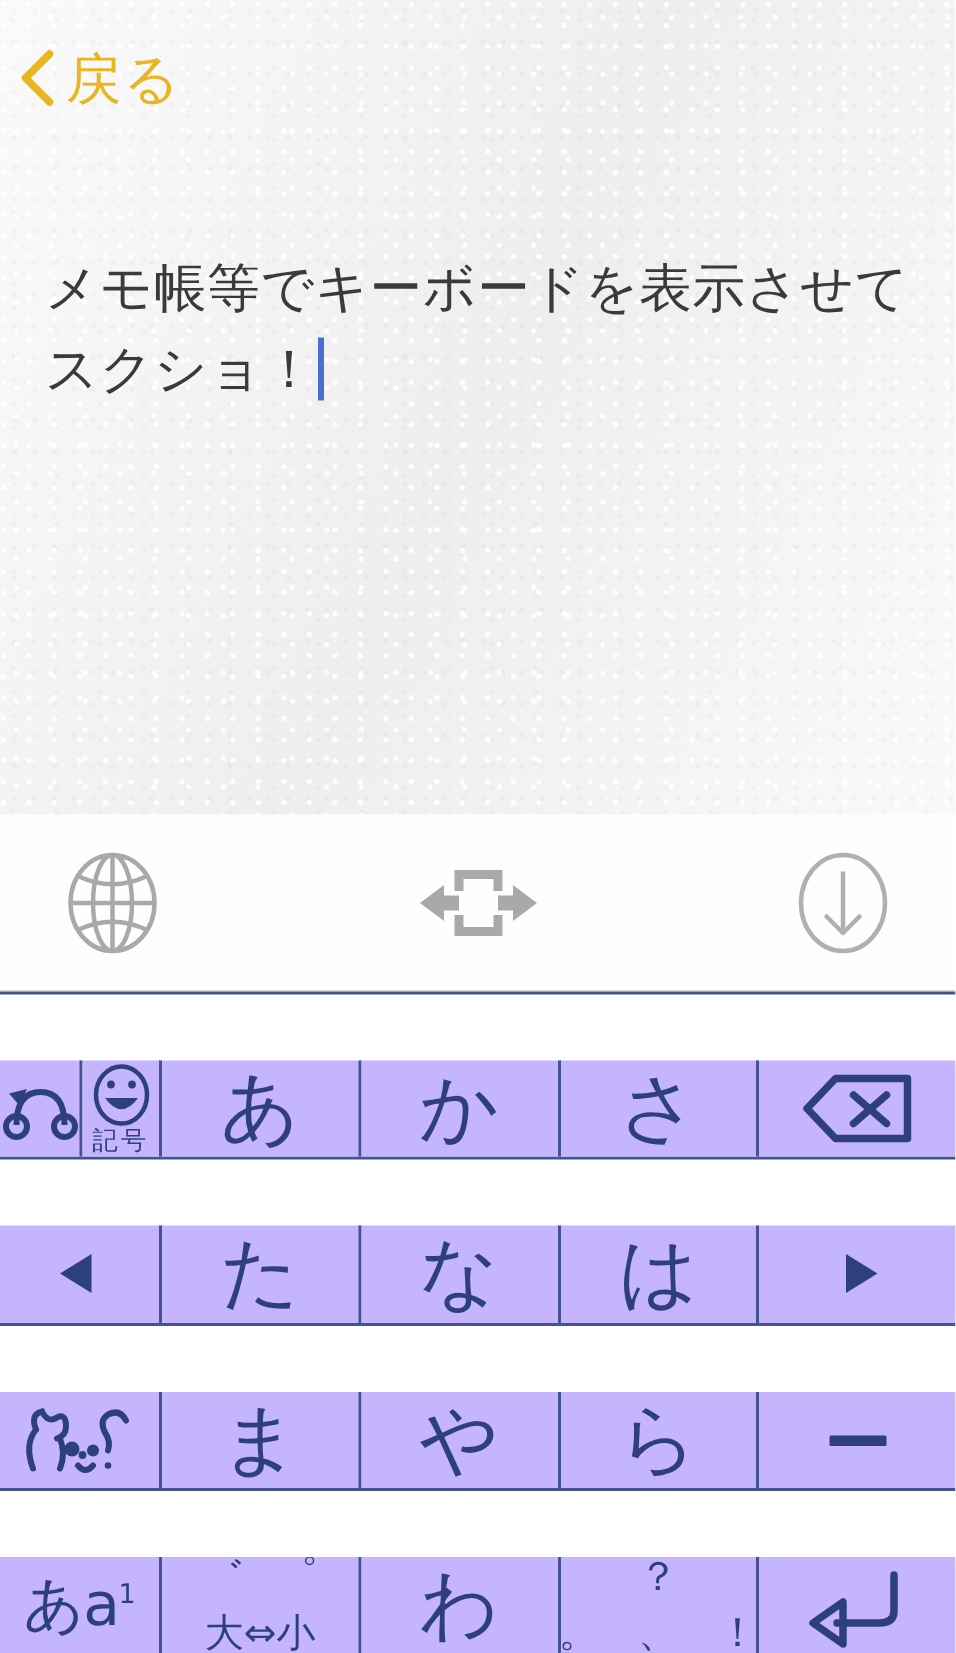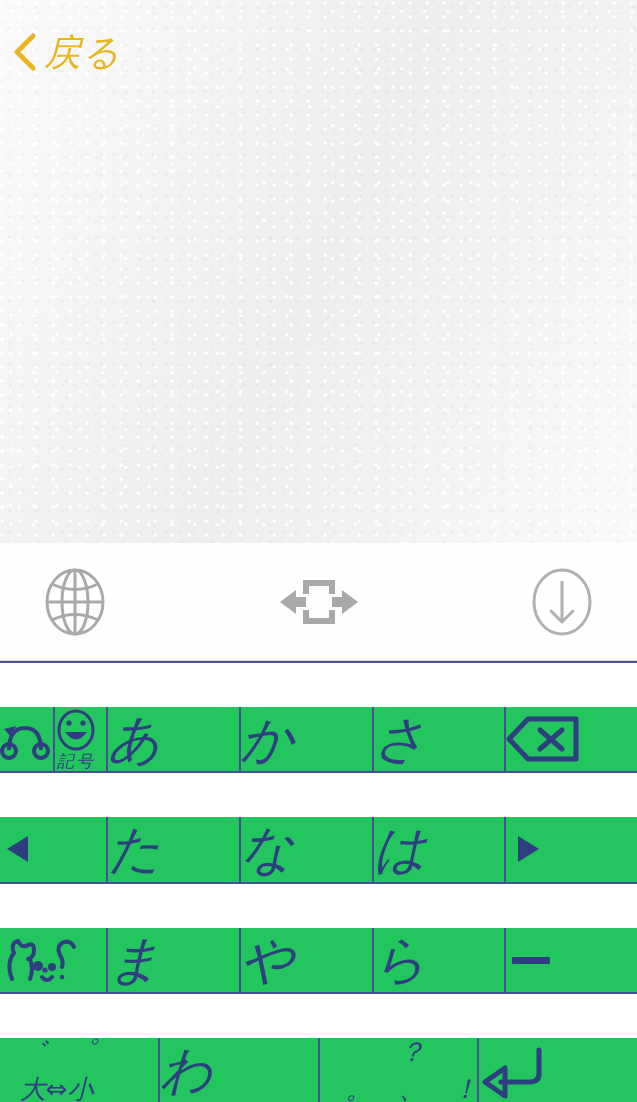--- a/index.html
+++ b/index.html
@@ -12,21 +12,20 @@
     overflow: hidden;
     font-family: "Liberation Sans", "DejaVu Sans", sans-serif;
     background: #ffffff;
   }
   #app {
     position: relative;
     width: 637px;
     height: 1102px;
     display: flex;
     flex-direction: column;
-    font-style: italic;
   }
 
   
   .note-area {
     position: relative;
     height: 543px;
     flex: 0 0 543px;
     background-color: #f1f1f1;
     background-image:
       radial-gradient(circle at 13% 22%, rgba(255,255,255,0.95) 0 1.5px, rgba(0,0,0,0) 2px),
@@ -139,23 +138,23 @@
     flex: 1 1 0;
     display: flex;
     border-bottom: 2px solid #44528f;
     min-height: 0;
   }
   .kb-row:last-child { border-bottom: none; }
   .key {
     position: relative;
     display: flex;
     align-items: center;
-    justify-content: flex-start;
+    justify-content: center;
     border-right: 2px solid #44528f;
-    background: #22c55e;
+    background: #c4b5fd;
     color: #2e3f7f;
     cursor: pointer;
     user-select: none;
     box-sizing: border-box;
     min-width: 0;
     overflow: hidden;
     margin-top: 44px;
   }
   .key:last-child { border-right: none; }
   .key.w-narrow { flex: 0 0 55px; }
@@ -236,20 +235,23 @@
 
     <div class="nav-bar">
       <div class="nav-back">
         <svg class="chev" viewBox="0 0 26 40">
           <polyline points="21,4 5,20 21,36" fill="none" stroke="#e9b623" stroke-width="5" stroke-linecap="round" stroke-linejoin="round"></polyline>
         </svg>
         <span class="nav-back-label">戻る</span>
       </div>
     </div>
 
+    <div class="note-body">
+      <span class="note-text">メモ帳等でキーボードを表示させてスクショ！</span><span class="caret"></span>
+    </div>
   </div>
 
   <div class="keyboard">
 
     <div class="kb-toolbar">
 
       <div class="tb-slot left">
         <svg class="tb-icon" width="74" height="74" viewBox="0 0 74 74">
           <g fill="none" stroke="#a9a9a9" stroke-width="3">
             <ellipse cx="37" cy="37" rx="28" ry="32"></ellipse>
@@ -383,20 +385,23 @@
 
         <div class="key w-col">
           <svg width="50" height="20" viewBox="0 0 50 20" class="glyph-svg">
             <rect x="6" y="7" width="38" height="7" rx="1" fill="#2e3f7f"></rect>
           </svg>
         </div>
       </div>
 
       <div class="kb-row">
 
+        <div class="key w-wide">
+          <span class="mode-text"><span>あa</span><span class="mode-sub">1</span></span>
+        </div>
 
         <div class="key w-col">
           <div class="key-stack">
             <span class="dakuten-marks">゛゜</span>
             <span class="dakuten-sub">大⇔小</span>
           </div>
         </div>
 
         <div class="key w-col">
           <span class="kana">わ</span>

